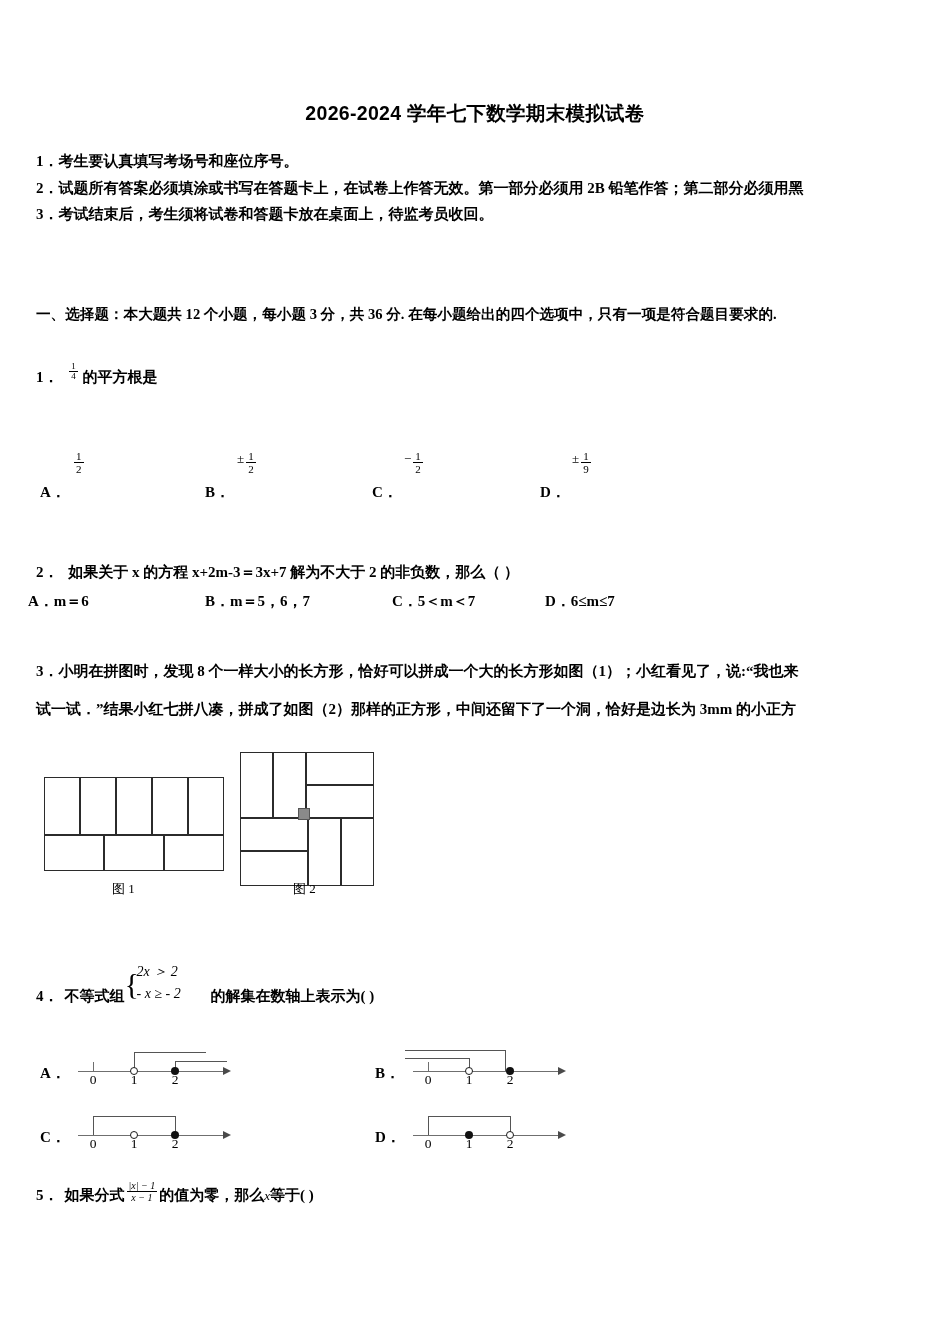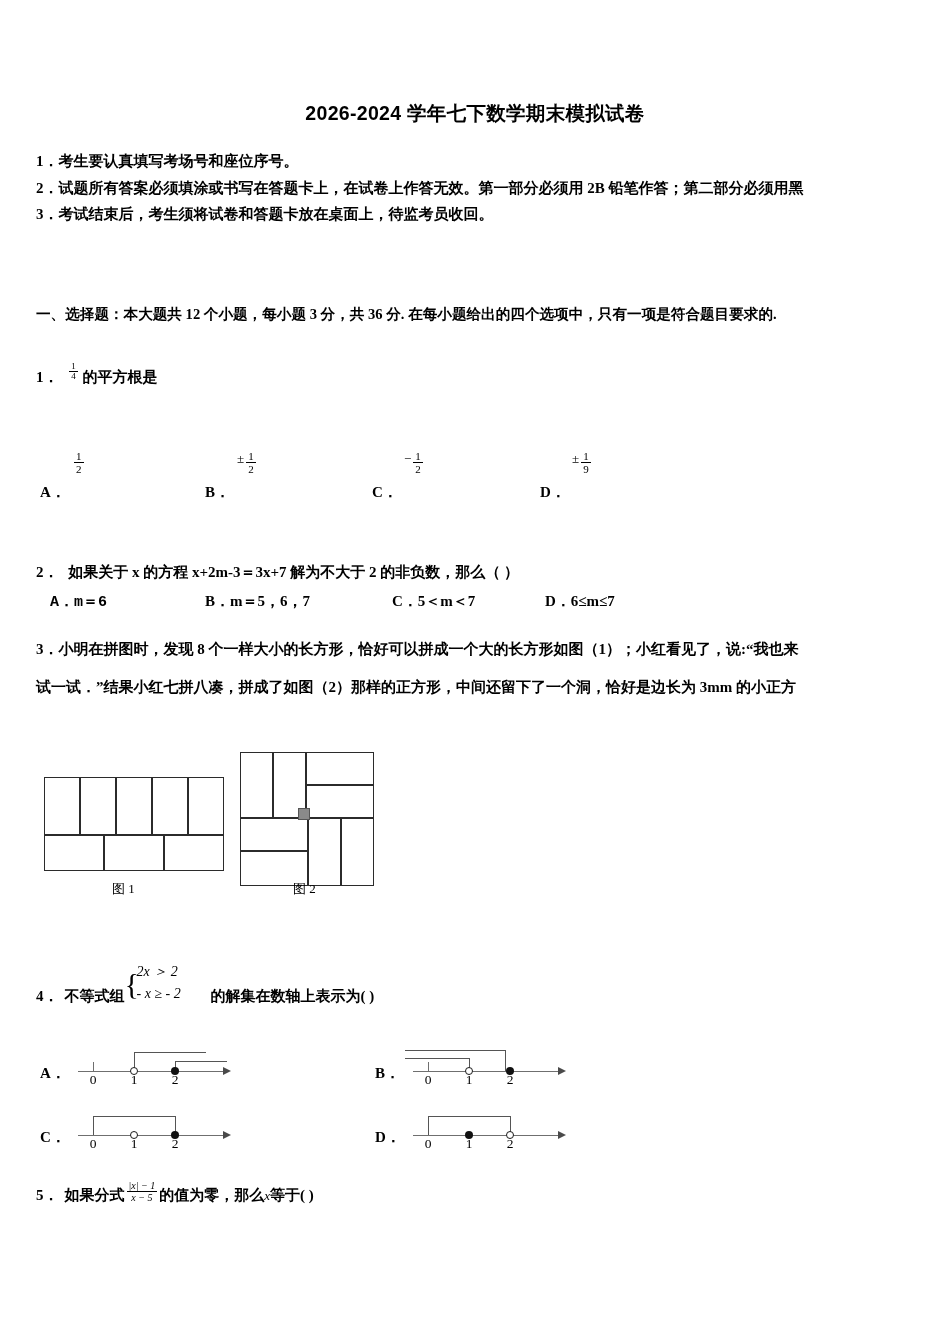--- a/index.html
+++ b/index.html
@@ -275,35 +275,35 @@
       <span class="lbl">D．</span>
     </div>
   </div>
 
   <div class="q" style="left:36px; top:555px;">
     <span class="qnum">2．</span>
     <span>如果关于 x 的方程 x+2m-3＝3x+7 解为不大于 2 的非负数，那么（      ）</span>
   </div>
 
   <div class="opt-row" style="left:0; top:592px; width:950px; height:30px;">
-    <div class="opt" style="left:50px; top:0;font-family:Liberation Mono, monospace;">
+    <div class="opt" style="left:28px; top:0;">
       <span class="lbl">A．</span><span>m＝6</span>
     </div>
     <div class="opt" style="left:205px; top:0;">
       <span class="lbl">B．</span><span>m＝5，6，7</span>
     </div>
     <div class="opt" style="left:392px; top:0;">
       <span class="lbl">C．</span><span>5＜m＜7</span>
     </div>
     <div class="opt" style="left:545px; top:0;">
       <span class="lbl">D．</span><span>6≤m≤7</span>
     </div>
   </div>
 
-  <div class="q" style="left:36px; top:630px; width:890px; line-height:38px;">
+  <div class="q" style="left:36px; top:652px; width:890px; line-height:38px;">
     <div>3．小明在拼图时，发现 8 个一样大小的长方形，恰好可以拼成一个大的长方形如图（1）；小红看见了，说:“我也来</div>
     <div>试一试．”结果小红七拼八凑，拼成了如图（2）那样的正方形，中间还留下了一个洞，恰好是边长为 3mm 的小正方</div>
   </div>
 
   <div class="fig" style="left:44px; top:777px; width:180px; height:94px;">
     <div class="box" style="left:0; top:0; width:180px; height:94px;"></div>
 
     <div class="box" style="left:0;     top:0;  width:36px; height:58px;"></div>
     <div class="box" style="left:36px;  top:0;  width:36px; height:58px;"></div>
     <div class="box" style="left:72px;  top:0;  width:36px; height:58px;"></div>
@@ -402,16 +402,16 @@
     <div class="tlabel" style="left:86px; top:26px;">1</div>
     <div class="tlabel" style="left:127px; top:26px;">2</div>
     <div class="seg" style="left:53px; top:6px; width:82px;"></div>
     <div class="segv" style="left:53px; top:6px; height:19px;"></div>
     <div class="segv" style="left:135px; top:6px; height:19px;"></div>
     <div class="dot-fill" style="left:90px; top:21px;"></div>
     <div class="dot-open" style="left:131px; top:21px;"></div>
   </div>
 
   <div class="q" style="left:36px; top:1178px;">
-    <span class="qnum">5．</span><span>如果分式</span><span class="frac-lg" style="font-size:10px; vertical-align:-0.1em;"><span class="num" style="font-style:italic;text-align:center;">|x| − 1</span><span class="den" style="font-style:italic;">x − 5</span></span><span>的值为零，那么</span><span style="font-style:italic; font-weight:normal; font-size:13px;">x</span><span>等于(  )</span>
+    <span class="qnum">5．</span><span>如果分式</span><span class="frac-lg" style="font-size:10px; vertical-align:-0.1em;"><span class="num" style="font-style:italic;text-align:center;">|x| − 1</span><span class="den" style="font-style:italic;">x − 1</span></span><span>的值为零，那么</span><span style="font-style:italic; font-weight:normal; font-size:13px;">x</span><span>等于(  )</span>
   </div>
 
 </div>
 
 </body></html>

